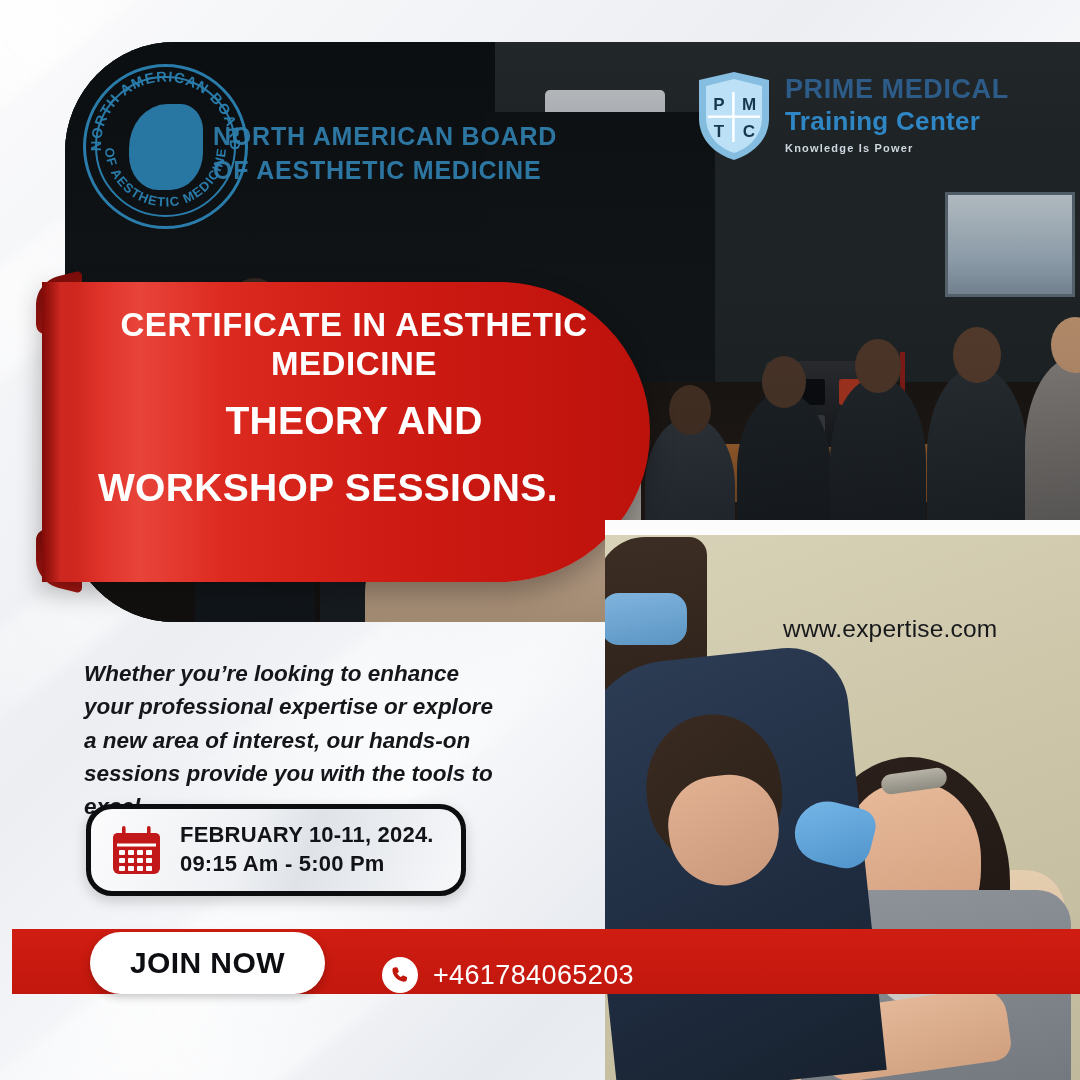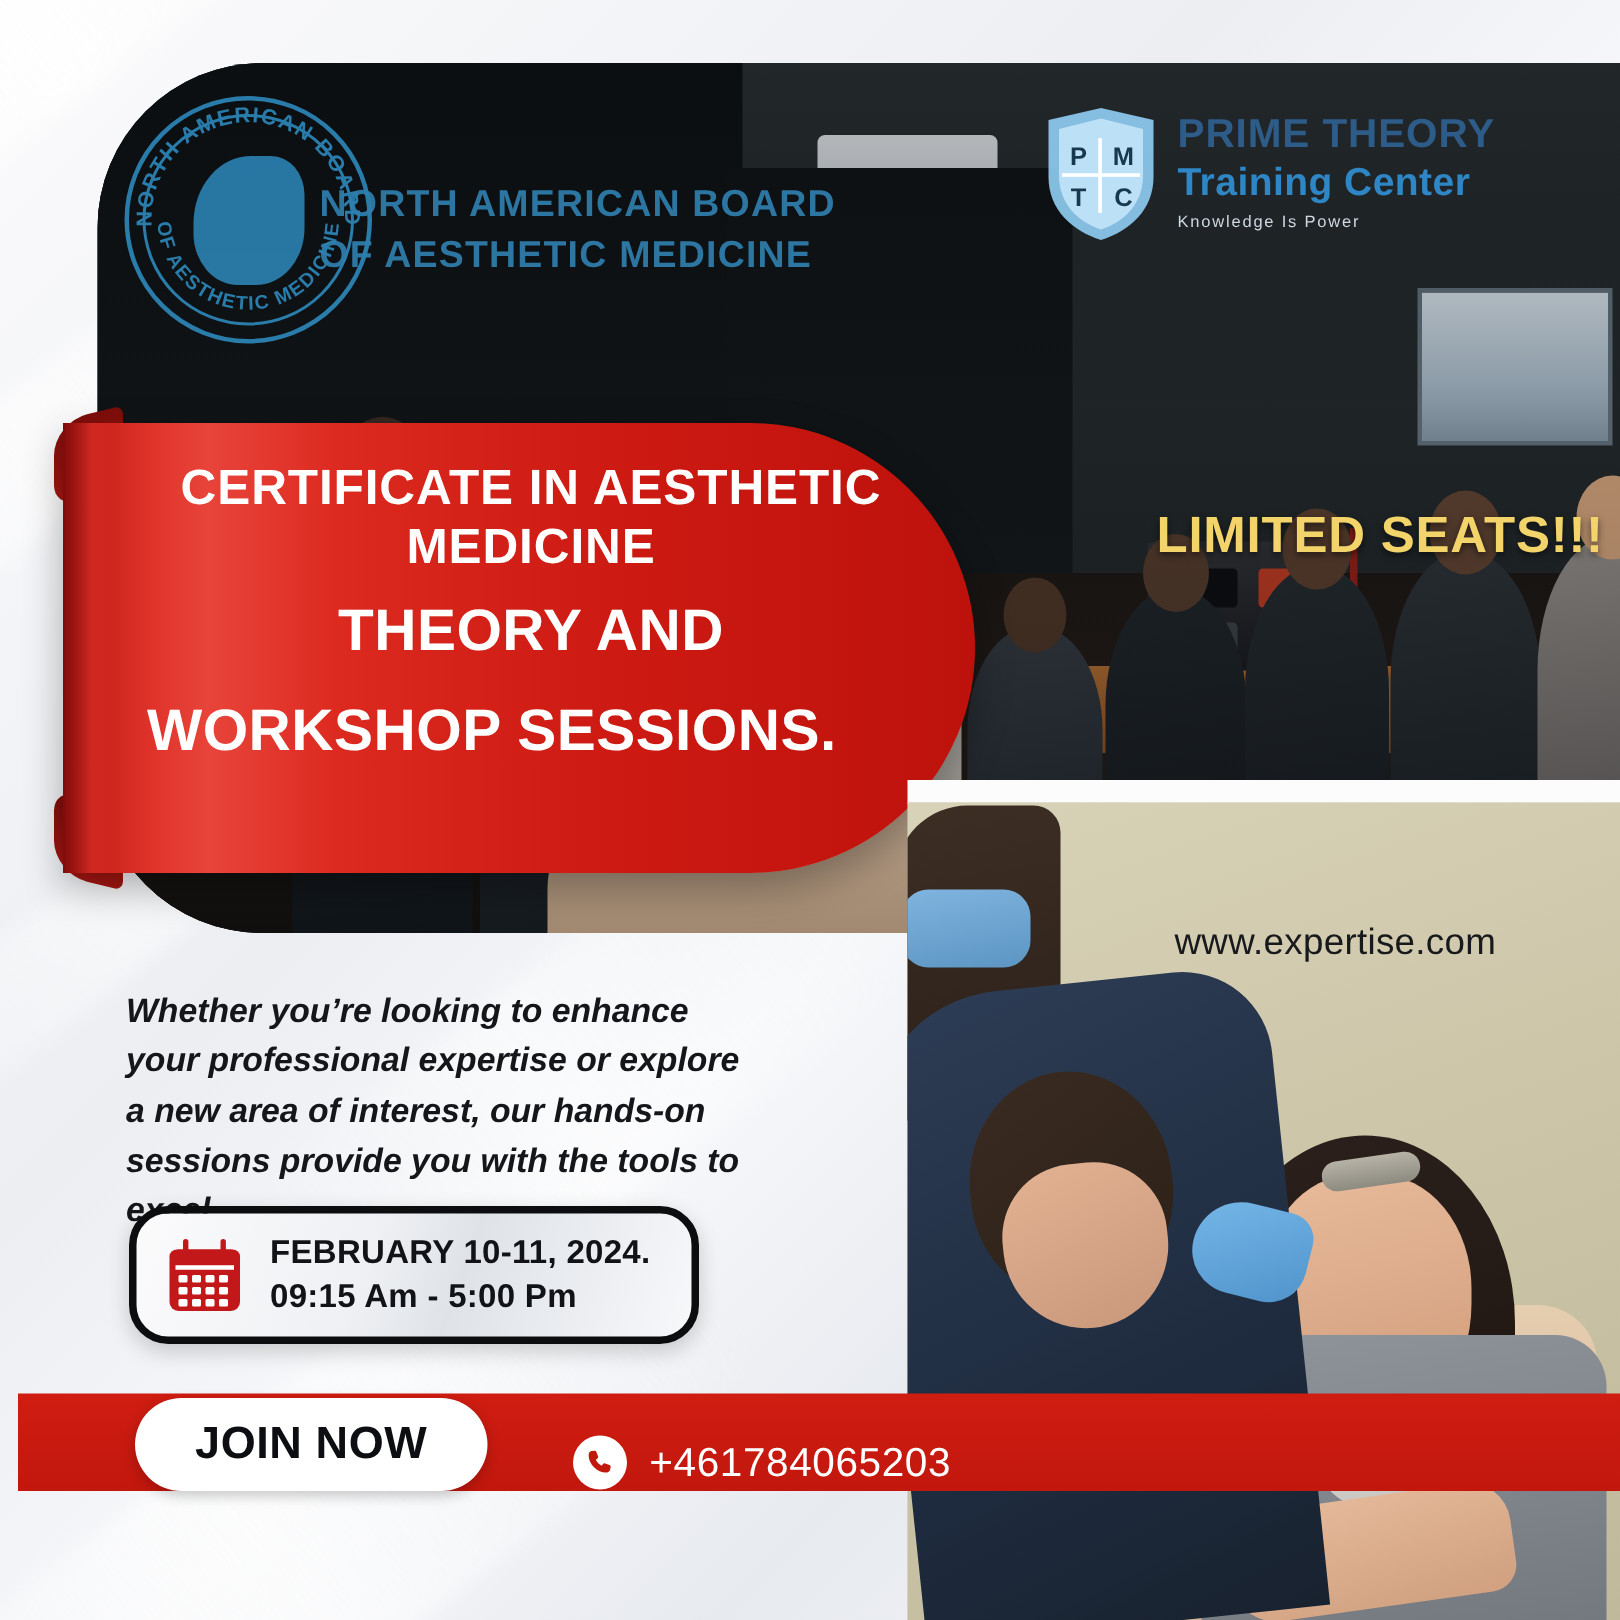--- a/index.html
+++ b/index.html
@@ -180,21 +180,21 @@
   #pmtc-text { position: absolute; left: 90px; top: 12px; width: 250px; }
   #pmtc-text .l1 {
     font-size: 27px; font-weight: 700; letter-spacing: .6px;
     color: #2e5f8e; opacity: .95; white-space: nowrap;
   }
   #pmtc-text .l2 {
     font-size: 26px; font-weight: 700; letter-spacing: .3px;
     color: #2f86c4; margin-top: 1px; white-space: nowrap;
   }
   #pmtc-text .l3 {
-    font-size: 11px; font-weight: 400; letter-spacing: 1.2px;
+    font-size: 11px; font-weight: 700; letter-spacing: 1.2px;
     color: #cfd8e0; margin-top: 5px; white-space: nowrap;
   }
 
   
   #limited-seats {
     position: absolute; left: 706px; top: 296px;
     font-size: 34px; font-weight: 700; letter-spacing: .5px;
     color: #f2d46a;
     text-shadow: 0 2px 5px rgba(0,0,0,.55);
     white-space: nowrap;
@@ -496,27 +496,26 @@
           <path d="M11 16 L39 9 L67 16 L67 47 C67 66 54 78 39 83 C24 78 11 66 11 47 Z" fill="#bfe3f8" opacity="0.95"></path>
           <rect x="37.2" y="22" width="2.4" height="50" fill="#ffffff"></rect>
           <rect x="13" y="45.5" width="52" height="2.4" fill="#ffffff"></rect>
           <text x="24" y="40" font-family="Liberation Sans, sans-serif" font-size="17" font-weight="700" fill="#17384f" text-anchor="middle">P</text>
           <text x="54" y="40" font-family="Liberation Sans, sans-serif" font-size="17" font-weight="700" fill="#17384f" text-anchor="middle">M</text>
           <text x="24" y="67" font-family="Liberation Sans, sans-serif" font-size="17" font-weight="700" fill="#17384f" text-anchor="middle">T</text>
           <text x="54" y="67" font-family="Liberation Sans, sans-serif" font-size="17" font-weight="700" fill="#17384f" text-anchor="middle">C</text>
         </svg>
       </div>
       <div id="pmtc-text">
-        <div class="l1">PRIME THEORY</div>
+        <div class="l1">PRIME MEDICAL</div>
         <div class="l2">Training Center</div>
         <div class="l3">Knowledge Is Power</div>
       </div>
     </div>
 
-    <div id="limited-seats">LIMITED SEATS!!!</div>
   </div>
 
   <div id="ribbon-wrap">
     <div class="curl curl-top"></div>
     <div class="curl curl-bottom"></div>
     <div id="ribbon">
       <div id="ribbon-content">
         <div class="line1">CERTIFICATE IN AESTHETIC MEDICINE</div>
         <div class="line3">THEORY AND</div>
         <div class="line4">WORKSHOP SESSIONS.</div>

